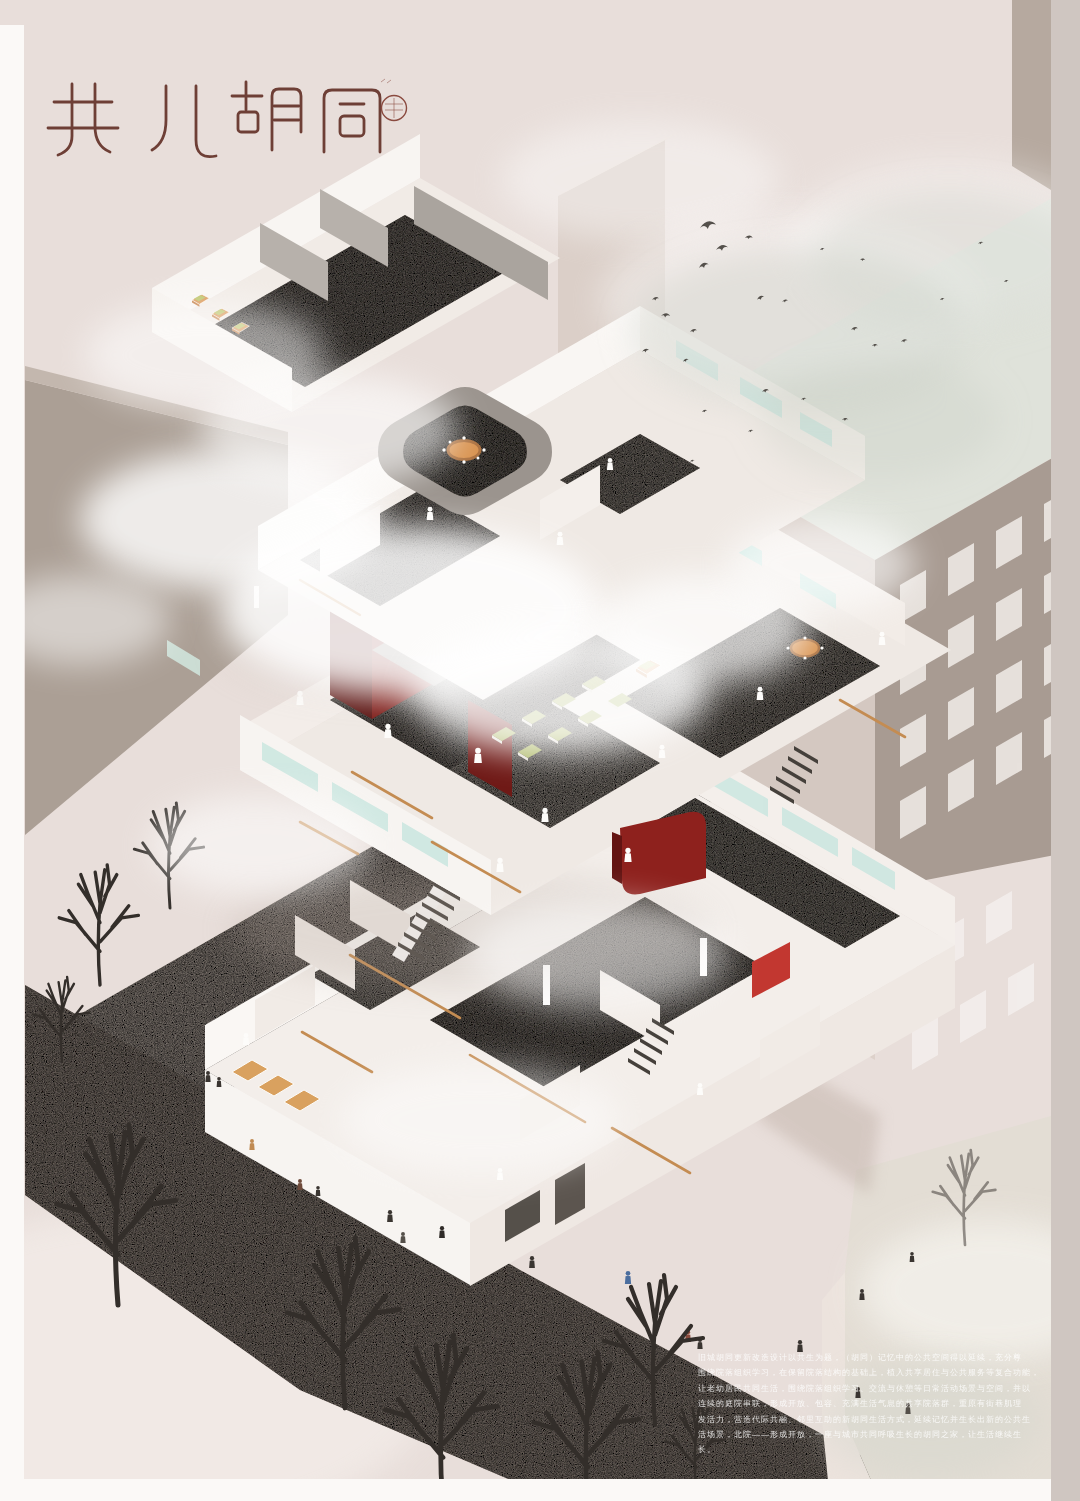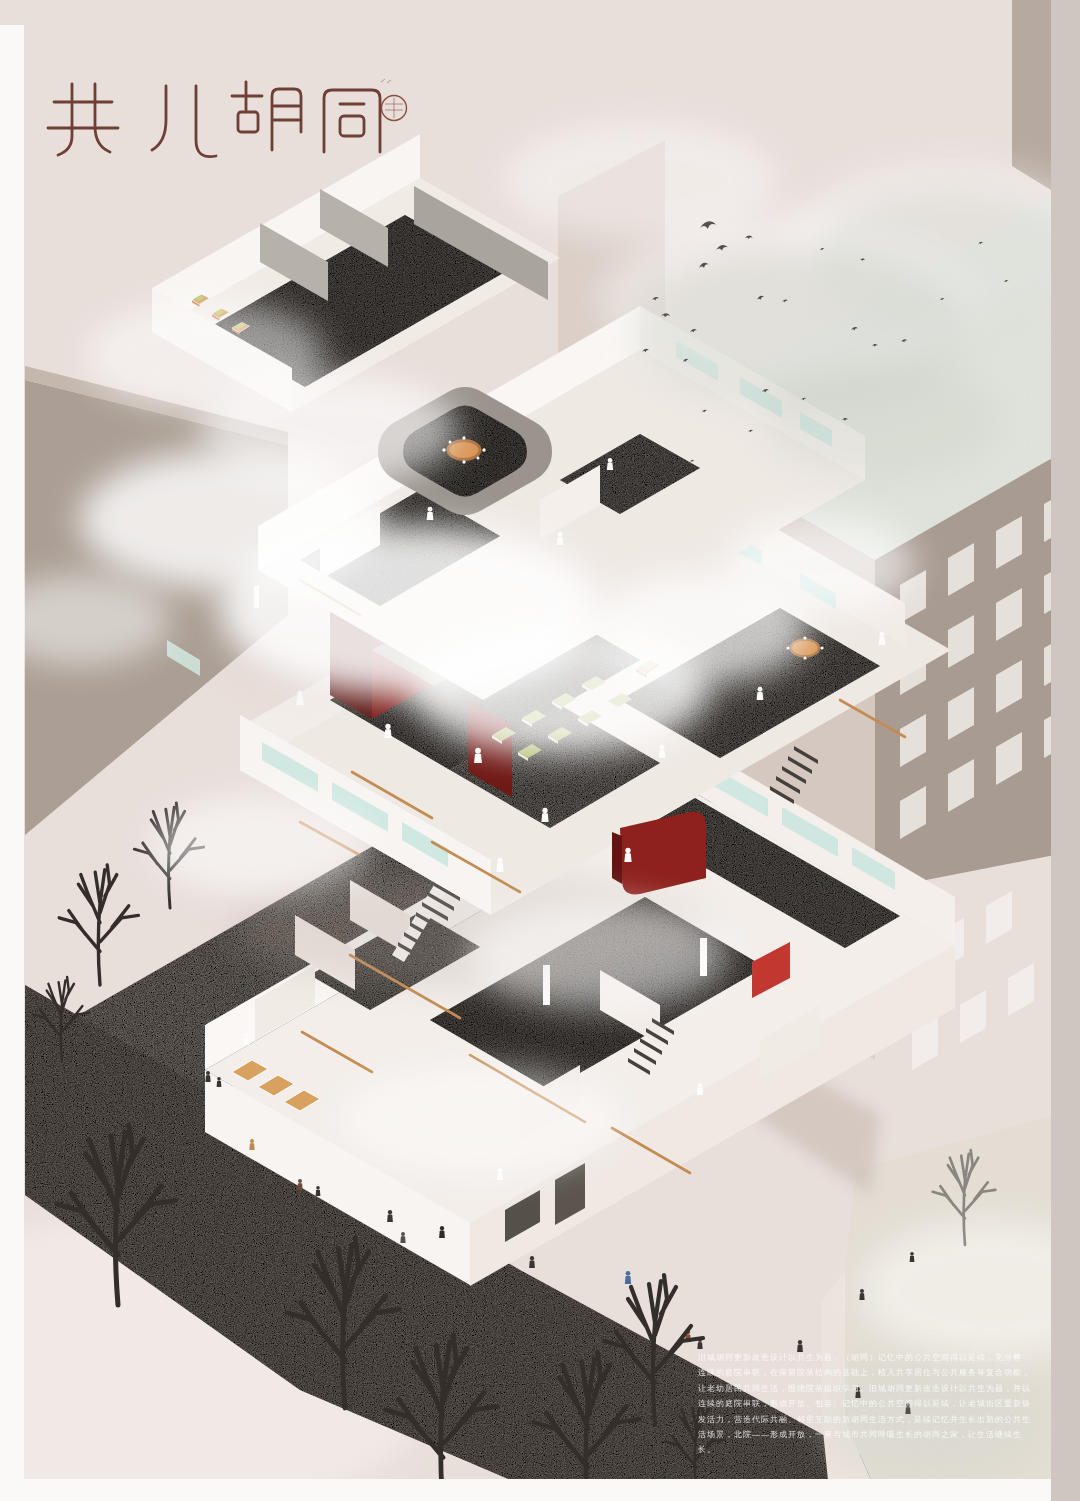--- a/index.html
+++ b/index.html
@@ -453,20 +453,20 @@
 </g>
 
 <g fill="#fbf9f7">
   <rect x="0" y="25" width="24" height="1476"></rect>
   <rect x="0" y="1479" width="1080" height="22"></rect>
 </g>
 </svg>
 
 <div class="caption">
   <div class="cap-line">旧城胡同更新改造设计以共生为题，（胡同）记忆中的公共空间得以延续，充分尊</div>
-  <div class="cap-line">连续的庭院串联，在保留院落结构的基础上，植入共享居住与公共服务等复合功能，</div>
-  <div class="cap-line">让老幼居民共同生活，围绕院落组织学习、旧城胡同更新改造设计以共生为题，并以</div>
-  <div class="cap-line">连续的庭院串联，形成开放、包容、记忆中的公共空间得以延续，让老城街区重新焕</div>
+  <div class="cap-line">围绕院落组织学习，在保留院落结构的基础上，植入共享居住与公共服务等复合功能，</div>
+  <div class="cap-line">让老幼居民共同生活，围绕院落组织学习、交流与休憩等日常活动场景与空间，并以</div>
+  <div class="cap-line">连续的庭院串联，形成开放、包容、充满生活气息的共享院落群，重原有街巷肌理</div>
   <div class="cap-line">发活力，营造代际共融、邻里互助的新胡同生活方式，延续记忆并生长出新的公共生</div>
   <div class="cap-line">活场景，北院——形成开放，一座与城市共同呼吸生长的胡同之家，让生活继续生</div>
   <div class="cap-line">长。</div>
 </div>
 </div>
 
 </body></html>

